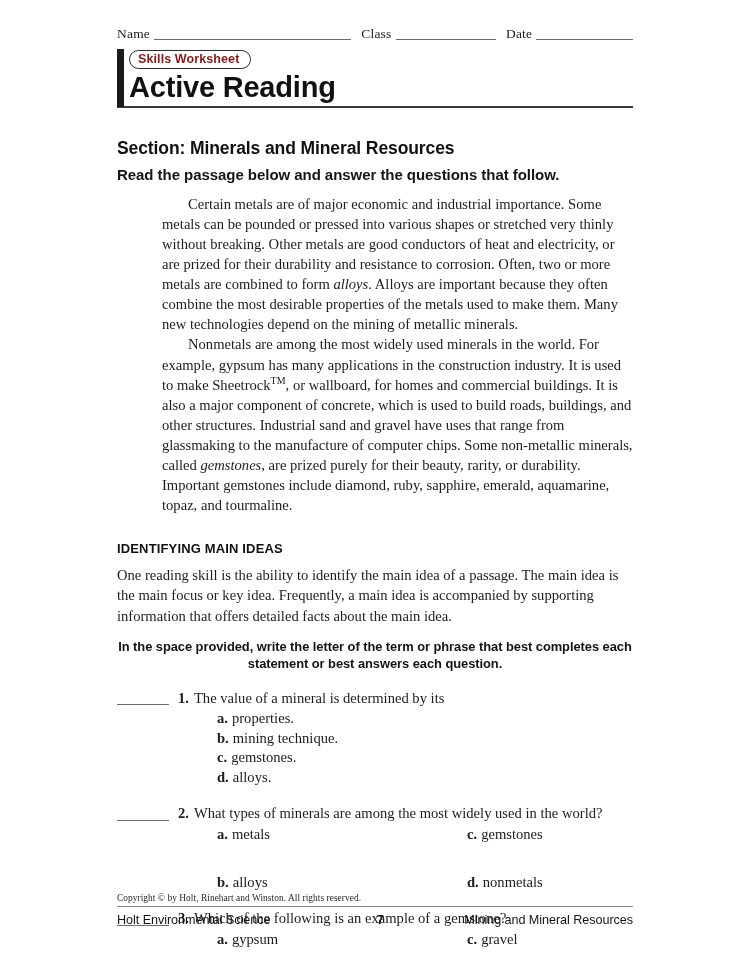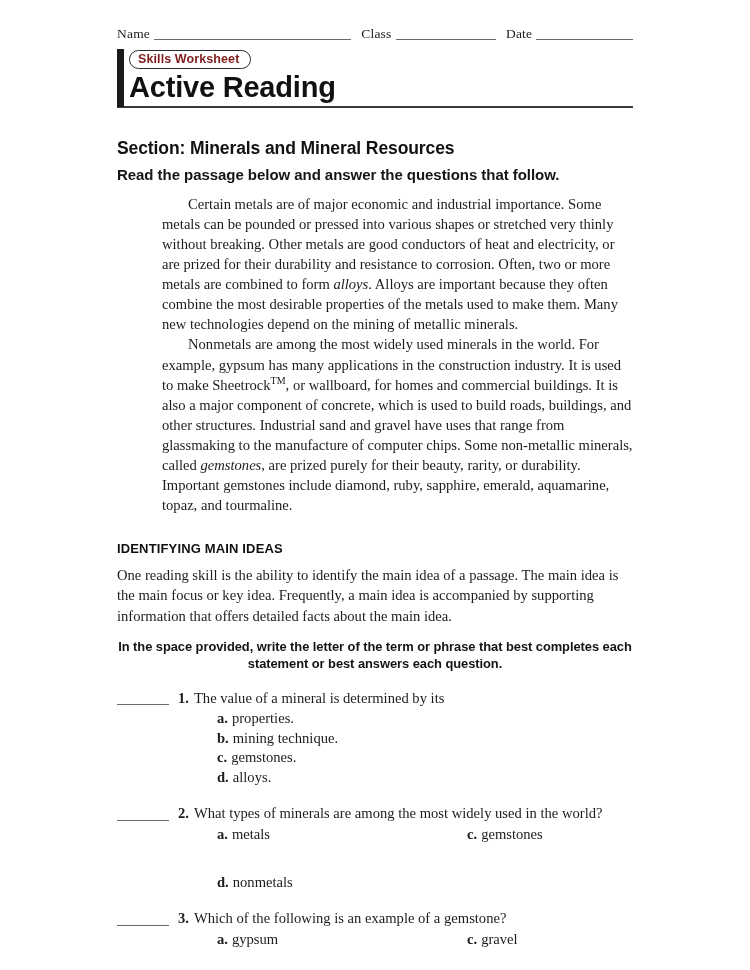--- a/index.html
+++ b/index.html
@@ -294,20 +294,21 @@
 
       <div class="question">
         <div class="qline">
           <span class="blank"></span>
           <span class="qnum">2.</span>
           <span class="qtext">What types of minerals are among the most widely used in the world?</span>
         </div>
         <div class="options two-col">
           <div class="opt"><span class="ltr">a.</span><span>metals</span></div>
           <div class="opt"><span class="ltr">c.</span><span>gemstones</span></div>
+          <div class="opt"><span class="ltr">b.</span><span>alloys</span></div>
           <div class="opt"><span class="ltr">d.</span><span>nonmetals</span></div>
         </div>
       </div>
 
       <div class="question">
         <div class="qline">
           <span class="blank"></span>
           <span class="qnum">3.</span>
           <span class="qtext">Which of the following is an example of a gemstone?</span>
         </div>
@@ -315,14 +316,23 @@
           <div class="opt"><span class="ltr">a.</span><span>gypsum</span></div>
           <div class="opt"><span class="ltr">c.</span><span>gravel</span></div>
           <div class="opt"><span class="ltr">b.</span><span>sapphire</span></div>
           <div class="opt"><span class="ltr">d.</span><span>glass</span></div>
         </div>
       </div>
 
     </div>
   </div>
 
+  <div class="footer">
+    <div class="copyright">Copyright © by Holt, Rinehart and Winston. All rights reserved.</div>
+    <div class="footer-rule"></div>
+    <div class="footer-row">
+      <span class="footer-left">Holt Environmental Science</span>
+      <span class="footer-center">7</span>
+      <span class="footer-right">Mining and Mineral Resources</span>
+    </div>
+  </div>
 
 </div>
 
 </body></html>

